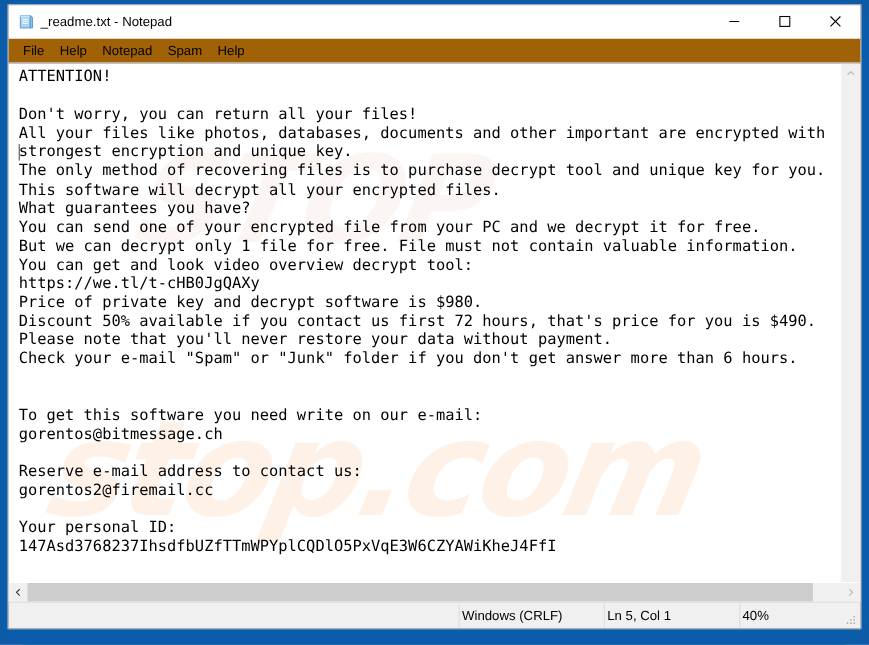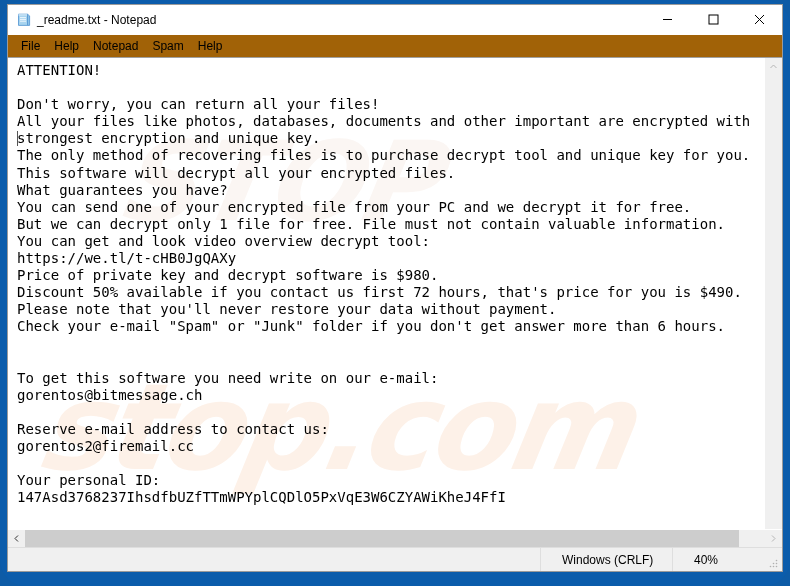--- a/index.html
+++ b/index.html
@@ -246,21 +246,21 @@
     display: flex;
     align-items: center;
     font-size: 12px;
     color: #000000;
     position: relative;
   }
   .status-cell {
     height: 23px;
     display: flex;
     align-items: center;
-    padding-left: 21px;
+    padding-left: 2px;
     box-sizing: border-box;
     white-space: nowrap;
   }
   #status-spacer { flex: 1 1 auto; }
   #status-eol    { width: 132px; border-left: 1px solid #dedede; }
   #status-lncol  { width: 123px; border-left: 1px solid #dedede; }
   #status-zoom   { width: 110px; border-left: 1px solid #dedede; }
   #resize-grip {
     position: absolute;
     right: 3px;
@@ -360,20 +360,21 @@
             <path d="M1 0.5 L4 3.5 L1 6.5" fill="none" stroke="#b5b5b5" stroke-width="1"></path>
           </svg>
         </div>
       </div>
 
     </div>
 
     <div id="status-bar">
       <div class="status-cell" id="status-spacer"></div>
       <div class="status-cell" id="status-eol">Windows (CRLF)</div>
+      <div class="status-cell" id="status-lncol">Ln 5, Col 1</div>
       <div class="status-cell" id="status-zoom">40%</div>
       <div id="resize-grip">
         <svg width="12" height="12" viewBox="0 0 12 12" aria-hidden="true">
           <circle cx="9.5" cy="3.5" r="0.8" fill="#b0b0b0"></circle>
           <circle cx="6.5" cy="6.5" r="0.8" fill="#b0b0b0"></circle>
           <circle cx="9.5" cy="6.5" r="0.8" fill="#b0b0b0"></circle>
           <circle cx="3.5" cy="9.5" r="0.8" fill="#b0b0b0"></circle>
           <circle cx="6.5" cy="9.5" r="0.8" fill="#b0b0b0"></circle>
           <circle cx="9.5" cy="9.5" r="0.8" fill="#b0b0b0"></circle>
         </svg>

